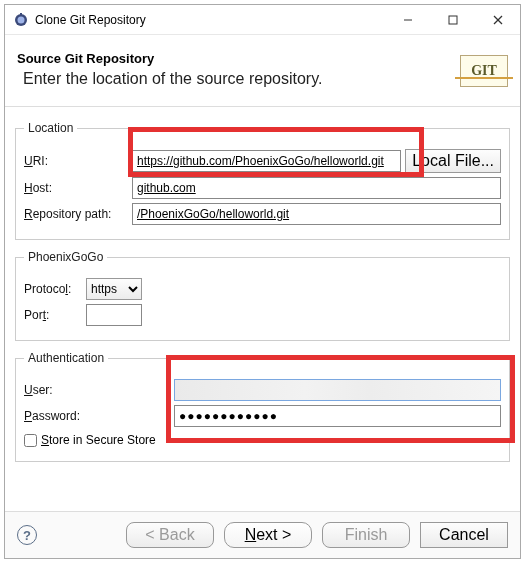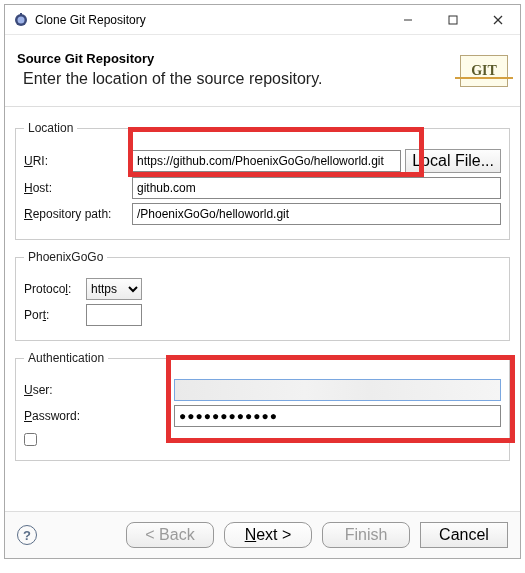--- a/index.html
+++ b/index.html
@@ -90,21 +90,21 @@
   }
   .label u { text-decoration: underline; }
   input[type=text], input[type=password] {
     font-family: inherit;
     font-size: 12px;
     padding: 3px 4px;
     border: 1px solid #888;
     background: #fff;
     height: 22px;
   }
-  .flex1 { flex: 1; }
+  .flex1 { flex: 1; text-decoration: underline; }
   .btn {
     height: 24px;
     border: 1px solid #999;
     background: linear-gradient(#fdfdfd,#ececec);
     font-size: 16px;
     padding: 0 6px;
     margin-left: 4px;
   }
   select {
     height: 22px;
@@ -244,20 +244,21 @@
         <div class="user-blur"></div>
       </div>
       <div class="row">
         <div class="label" style="width:150px"><u>P</u>assword:</div>
         <div class="pw-wrap">
           <input type="text" class="pw-input" value="●●●●●●●●●●●●" style="">
         </div>
       </div>
       <div class="checkbox-row">
         <input type="checkbox" style="">
+        <span><u>S</u>tore in Secure Store</span>
       </div>
 
       <div class="red-box" style="left:150px; top:-10px; right:-6px; height:88px;"></div>
     </fieldset>
 
   </div>
 
   <div class="footer">
     <div class="help-icon">?</div>
     <div class="footer-btns">

